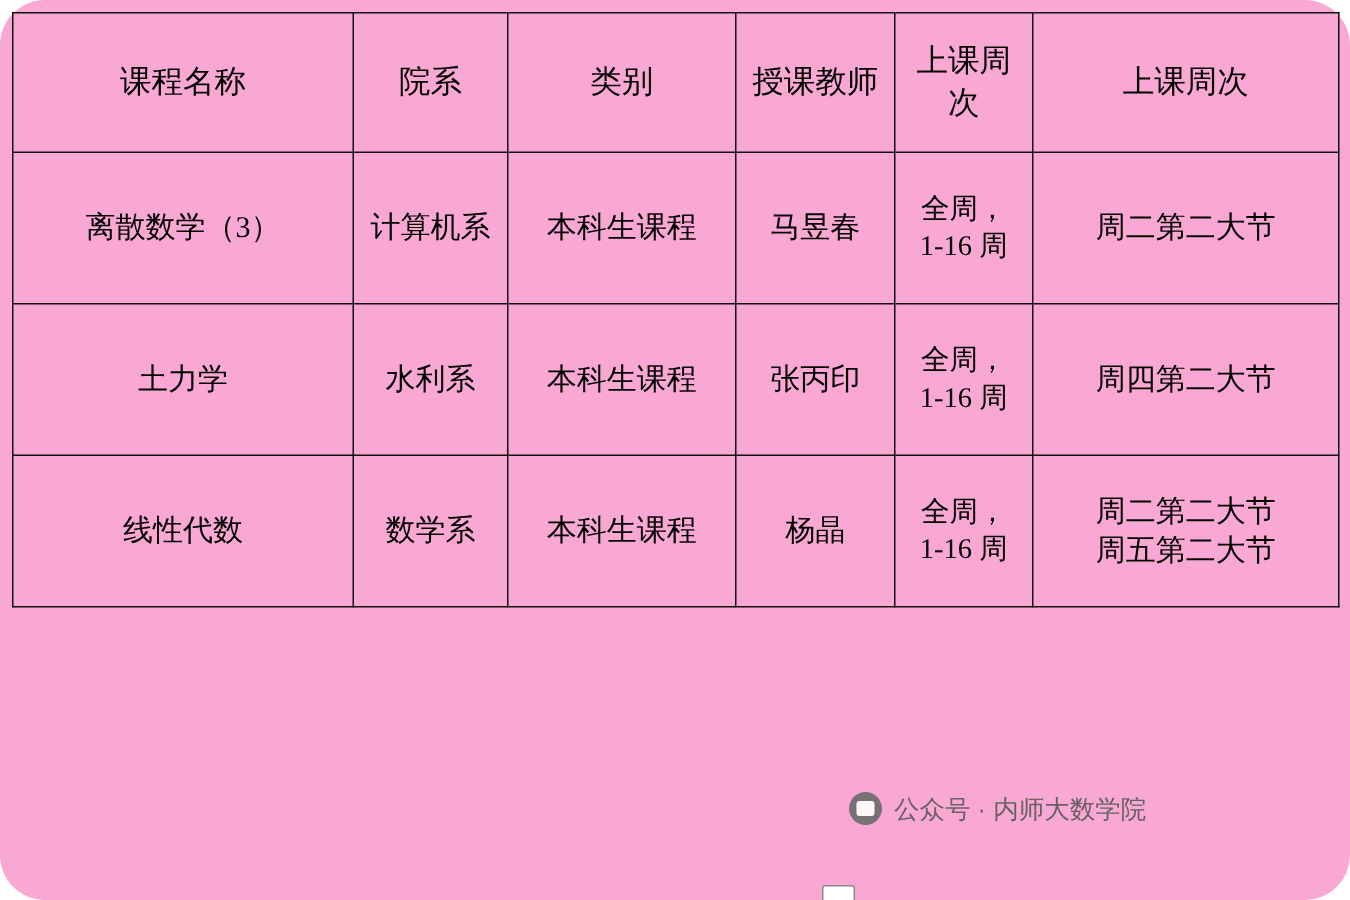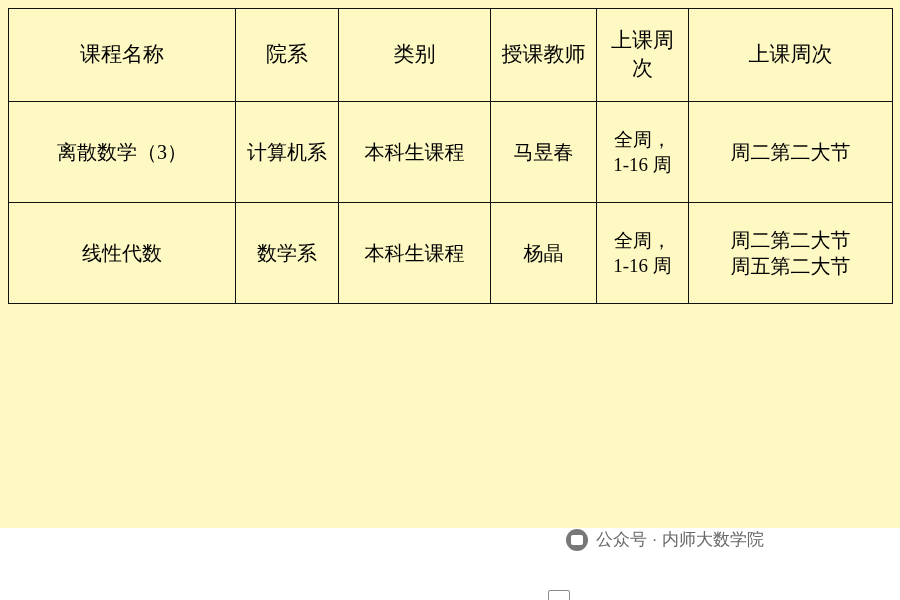--- a/index.html
+++ b/index.html
@@ -12,22 +12,23 @@
     height: 600px;
     overflow: hidden;
     font-family: "Liberation Serif", "DejaVu Serif", serif;
     position: relative;
   }
   .page {
     position: absolute;
     left: 0;
     top: 0;
     width: 900px;
-    height: 528px;
-    background: #fef9c3;
+    height: 600px;
+    background: #f9a8d4;
+    border-radius: 30px;
   }
   table.schedule {
     position: absolute;
     left: 8px;
     top: 8px;
     width: 884px;
     border-collapse: collapse;
     table-layout: fixed;
   }
   table.schedule td, table.schedule th {
@@ -62,21 +63,21 @@
   }
   .weeks span { display: block; }
   .time span { display: block; }
 
   
   .watermark {
     position: absolute;
     left: 566px;
     top: 528px;
     display: flex;
-    align-items: flex-end;
+    align-items: flex-start;
     gap: 8px;
     font-family: "Liberation Sans", sans-serif;
     font-size: 17px;
     color: #5b5b5b;
     opacity: 0.92;
     pointer-events: none;
   }
   .watermark .wm-logo {
     width: 22px;
     height: 22px;
@@ -141,20 +142,33 @@
         <td>马昱春</td>
         <td class="weeks">
           <span>全周，</span>
           <span>1-16 周</span>
         </td>
         <td class="time">
           <span>周二第二大节</span>
         </td>
       </tr>
 
+      <tr>
+        <td>土力学</td>
+        <td class="dept">水利系</td>
+        <td>本科生课程</td>
+        <td>张丙印</td>
+        <td class="weeks">
+          <span>全周，</span>
+          <span>1-16 周</span>
+        </td>
+        <td class="time">
+          <span>周四第二大节</span>
+        </td>
+      </tr>
 
       <tr>
         <td>线性代数</td>
         <td class="dept">数学系</td>
         <td>本科生课程</td>
         <td>杨晶</td>
         <td class="weeks">
           <span>全周，</span>
           <span>1-16 周</span>
         </td>

